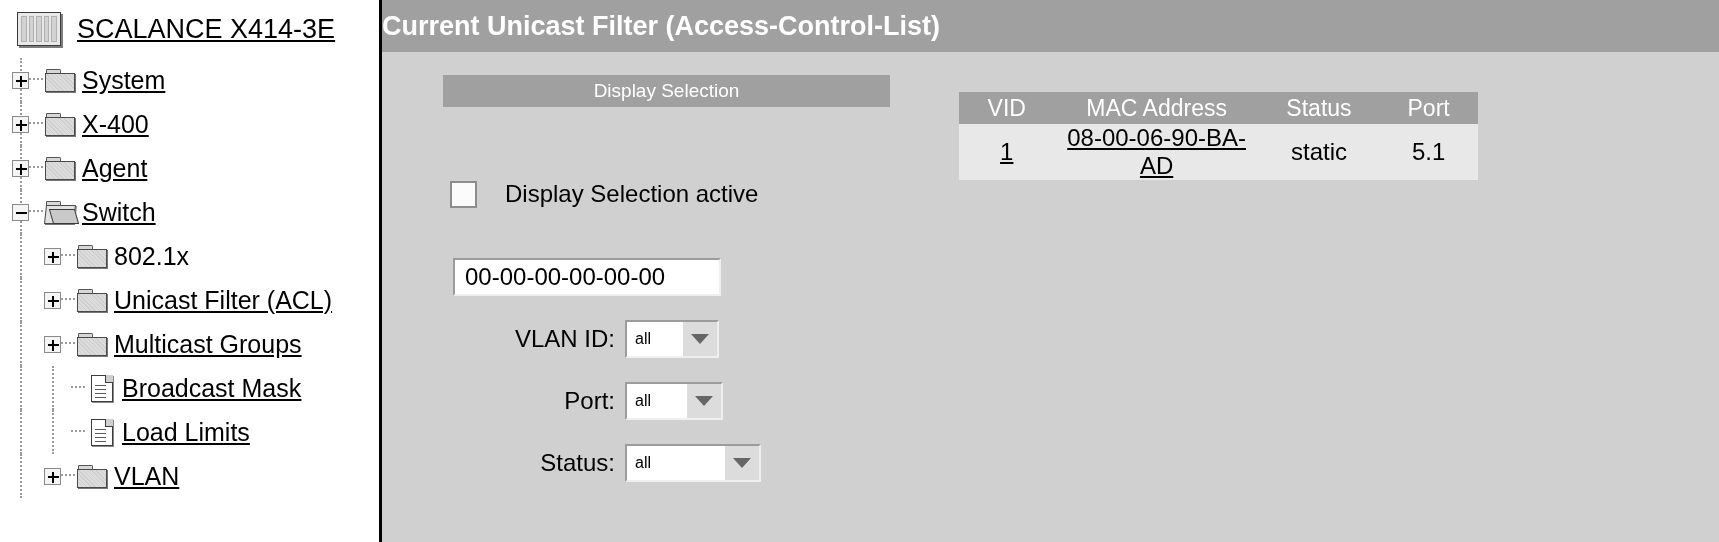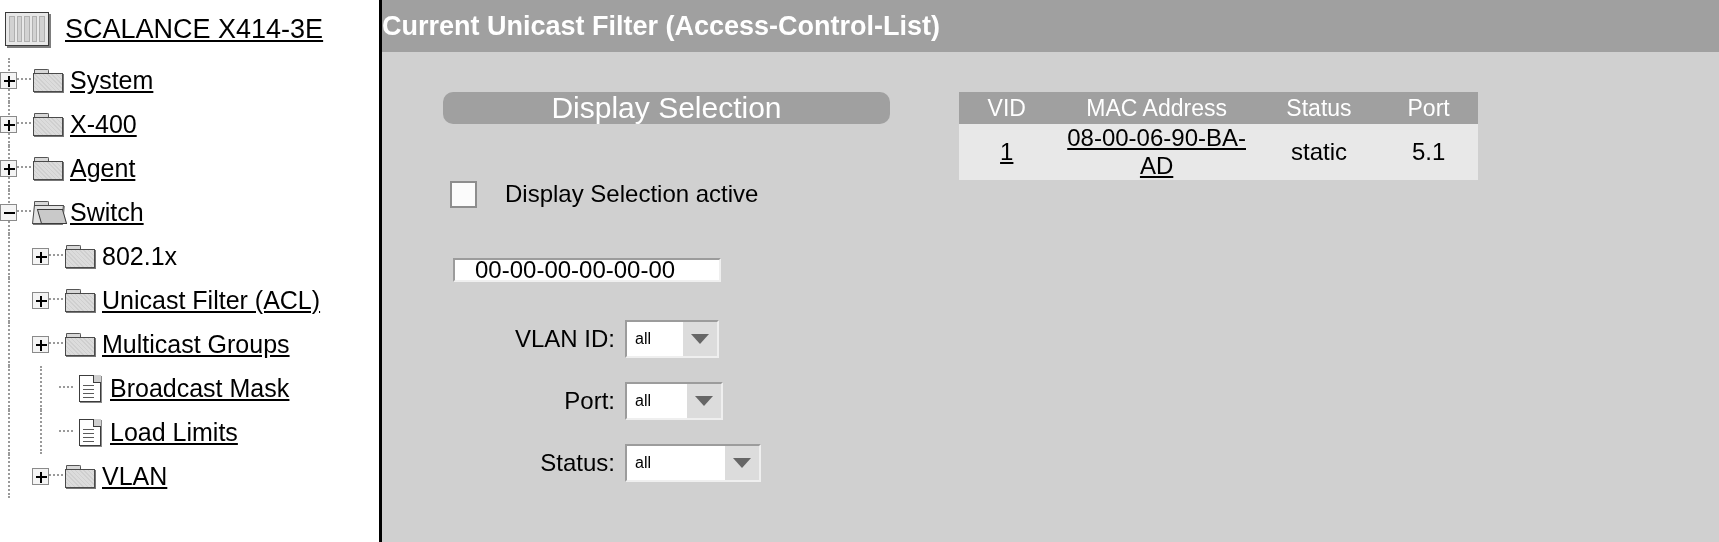--- a/index.html
+++ b/index.html
@@ -13,21 +13,21 @@
 
   
   .sidebar{
     position:absolute;left:0;top:0;width:379px;height:542px;
     background:#ffffff;overflow:hidden;
   }
   .divider{
     position:absolute;left:379px;top:0;width:3px;height:542px;background:#000000;
   }
 
-  .tree{position:absolute;left:0;top:0;width:379px;}
+  .tree{position:absolute;left:12px;top:0;width:379px;}
 
   .node{position:relative;height:44px;display:flex;align-items:center;}
   .node.root{height:58px;}
 
   
   .trunk{
     position:absolute;top:0;width:0px;height:44px;
     border-left:2px dotted #9a9a9a;
   }
   .trunk.l0{left:8px;}
@@ -120,48 +120,48 @@
     position:absolute;left:0;top:0;width:1337px;height:52px;
     background:#a0a0a0;
     display:flex;align-items:center;
   }
   .titlebar .t{
     color:#ffffff;font-size:27px;font-weight:bold;margin-left:0;
     white-space:nowrap;
   }
 
   .panel-heading{
-    position:absolute;left:61px;top:92px;width:447px;height:32px;
-    background:#a0a0a0;color:#fff;font-size:30px;
-    display:flex;align-items:center;justify-content:center;border-radius:10px;
+    position:absolute;left:61px;top:75px;width:447px;height:32px;
+    background:#a0a0a0;color:#fff;font-size:19px;
+    display:flex;align-items:center;justify-content:center;
   }
 
   .cbrow{
     position:absolute;left:68px;top:180px;display:flex;align-items:center;
   }
   .cbox{
     width:27px;height:27px;box-sizing:border-box;
     border:2px solid #8d8d8d;background:#fbfbfb;
     flex:0 0 auto;
   }
   .cbrow .cblabel{margin-left:28px;font-size:24px;color:#000;white-space:nowrap;}
 
   .formrow{
     position:absolute;display:flex;align-items:center;
   }
   .formrow .flabel{
     font-size:24px;color:#000;text-align:right;white-space:nowrap;
   }
 
   .textbox{
-    box-sizing:border-box;height:24px;
+    box-sizing:border-box;height:38px;
     background:#ffffff;
     border:2px solid #9c9c9c;border-right-color:#efefef;border-bottom-color:#efefef;
     display:flex;align-items:center;
-    padding:0 20px;
+    padding:0 10px;
     font-size:24px;color:#000;
   }
 
   .selectbox{
     box-sizing:border-box;height:38px;
     background:#ffffff;
     border:2px solid #9c9c9c;border-right-color:#efefef;border-bottom-color:#efefef;
     display:flex;align-items:center;justify-content:space-between;
     padding-left:8px;
     font-size:16px;color:#000;

